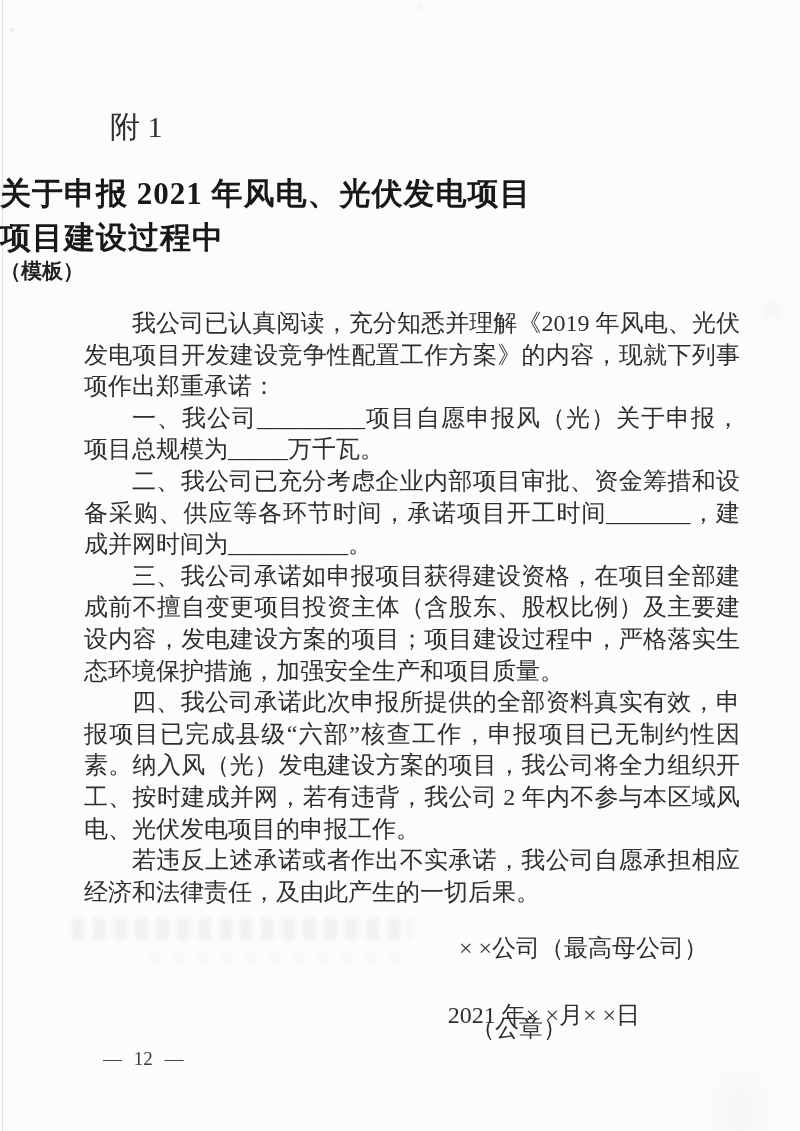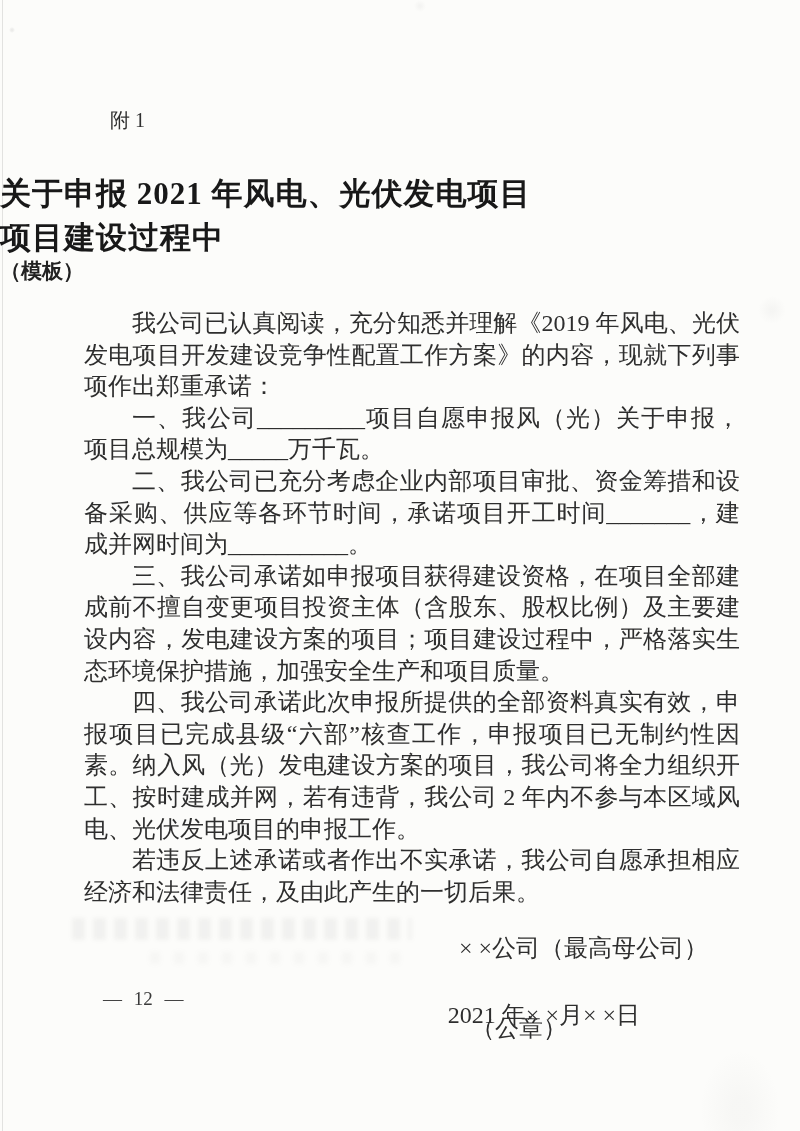--- a/index.html
+++ b/index.html
@@ -25,21 +25,21 @@
   .scan-edge {
     position: absolute;
     left: 2px; top: 0; bottom: 0;
     width: 1px;
     background: rgba(70,70,70,0.14);
   }
   .attachment-label {
     position: absolute;
     left: 110px;
     top: 107px;
-    font-size: 20px;
+    font-size: 30px;
     color: #303030;
     text-align: center;
   }
   .doc-title {
     position: absolute;
     left: 0; right: 0;
     top: 172px;
     text-align: left;
     font-size: 31px;
     line-height: 44px;
@@ -76,21 +76,21 @@
     font-size: 24px;
     color: #2e2e2e;
     white-space: nowrap;
   }
   .sig-company { top: 932px; right: 92px; }
   .sig-seal    { top: 1012px; right: 233px; }
   .sig-date    { top: 999px; right: 160px; }
   .page-number {
     position: absolute;
     left: 103px;
-    top: 988px;
+    top: 1048px;
     font-size: 19px;
     color: #3a3a3a;
     word-spacing: 7px;
   }
   
   .bleedthrough {
     position: absolute;
     left: 72px;
     top: 918px;
     width: 340px;

